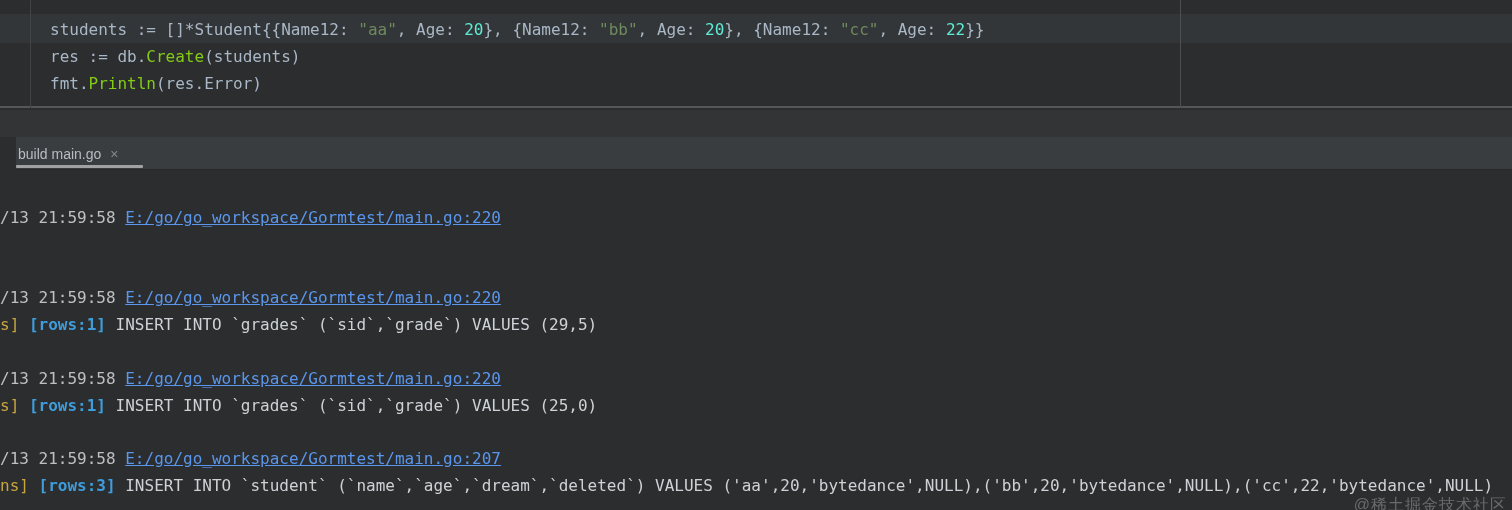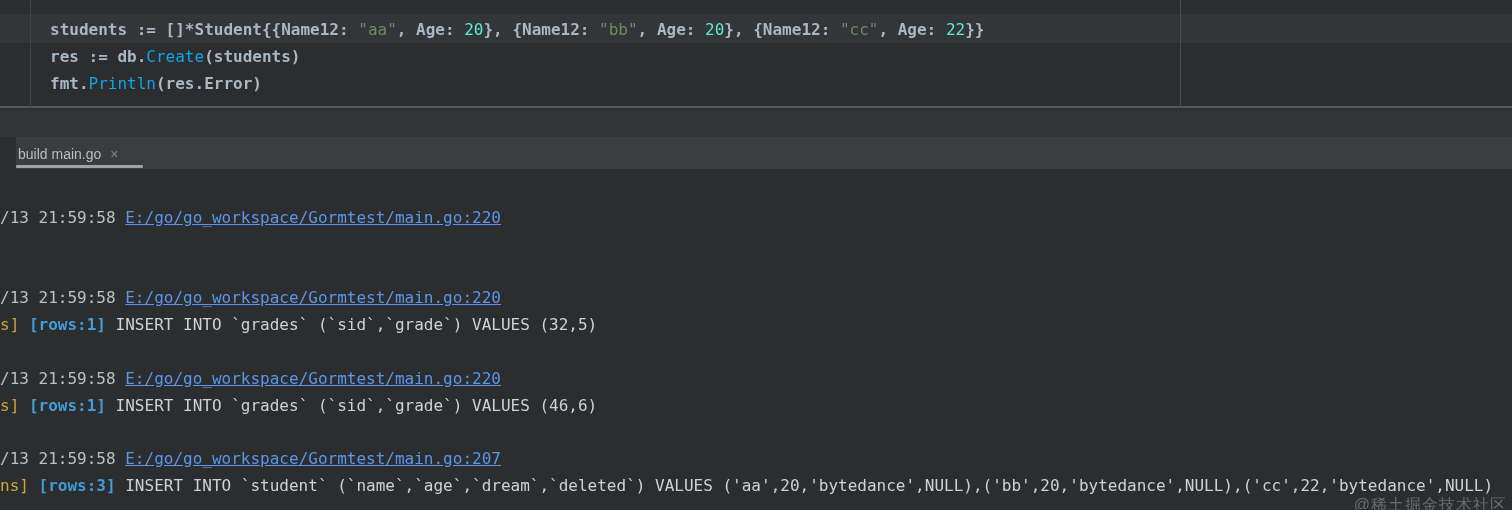--- a/index.html
+++ b/index.html
@@ -38,24 +38,24 @@
   }
   .code-lines {
     position: absolute;
     left: 50px; top: 16px;
     font-family: "DejaVu Sans Mono", monospace;
     font-size: 16px;
     line-height: 27px;
     white-space: pre;
     color: #a9b7c6;
   }
-  .tok-plain  { color: #a9b7c6; font-weight: bold; }
+  .tok-plain  { color: #a9b7c6; }
   .tok-string { color: #6f8a5e; }
   .tok-number { color: #5eead4; }
-  .tok-func   { color: #0ea5e9; }
+  .tok-func   { color: #84cc16; }
 
   
   .gap-band {
     position: absolute;
     left: 0; top: 110px;
     width: 1512px; height: 27px;
     background: #323436;
   }
 
   
@@ -142,18 +142,18 @@
 <div class="tab-strip">
   <div class="run-tab">
     <span class="run-tab-label">build main.go</span>
     <span class="tab-close">×</span>
   </div>
   <div class="tab-underline"></div>
 </div>
 
 <div class="console">
     <div class="log-group" style="top: 34px;"><div class="log-line"><span class="t-time">/13 21:59:58 </span><a class="t-link">E:/go/go_workspace/Gormtest/main.go:220</a></div></div>
-    <div class="log-group" style="top: 114.3px;"><div class="log-line"><span class="t-time">/13 21:59:58 </span><a class="t-link">E:/go/go_workspace/Gormtest/main.go:220</a></div><div class="log-line"><span class="t-dur">s] </span><span class="t-rows">[rows:1]</span><span class="t-sql"> INSERT INTO `grades` (`sid`,`grade`) VALUES (32,5)</span></div></div>
-    <div class="log-group" style="top: 194.6px;"><div class="log-line"><span class="t-time">/13 21:59:58 </span><a class="t-link">E:/go/go_workspace/Gormtest/main.go:220</a></div><div class="log-line"><span class="t-dur">s] </span><span class="t-rows">[rows:1]</span><span class="t-sql"> INSERT INTO `grades` (`sid`,`grade`) VALUES (46,6)</span></div></div>
+    <div class="log-group" style="top: 114.3px;"><div class="log-line"><span class="t-time">/13 21:59:58 </span><a class="t-link">E:/go/go_workspace/Gormtest/main.go:220</a></div><div class="log-line"><span class="t-dur">s] </span><span class="t-rows">[rows:1]</span><span class="t-sql"> INSERT INTO `grades` (`sid`,`grade`) VALUES (29,5)</span></div></div>
+    <div class="log-group" style="top: 194.6px;"><div class="log-line"><span class="t-time">/13 21:59:58 </span><a class="t-link">E:/go/go_workspace/Gormtest/main.go:220</a></div><div class="log-line"><span class="t-dur">s] </span><span class="t-rows">[rows:1]</span><span class="t-sql"> INSERT INTO `grades` (`sid`,`grade`) VALUES (25,0)</span></div></div>
     <div class="log-group" style="top: 274.9px;"><div class="log-line"><span class="t-time">/13 21:59:58 </span><a class="t-link">E:/go/go_workspace/Gormtest/main.go:207</a></div><div class="log-line"><span class="t-dur">ns] </span><span class="t-rows">[rows:3]</span><span class="t-sql"> INSERT INTO `student` (`name`,`age`,`dream`,`deleted`) VALUES ('aa',20,'bytedance',NULL),('bb',20,'bytedance',NULL),('cc',22,'bytedance',NULL)</span></div></div>
   </div>
 
 <div class="watermark">@稀土掘金技术社区</div>
 
 </body></html>

